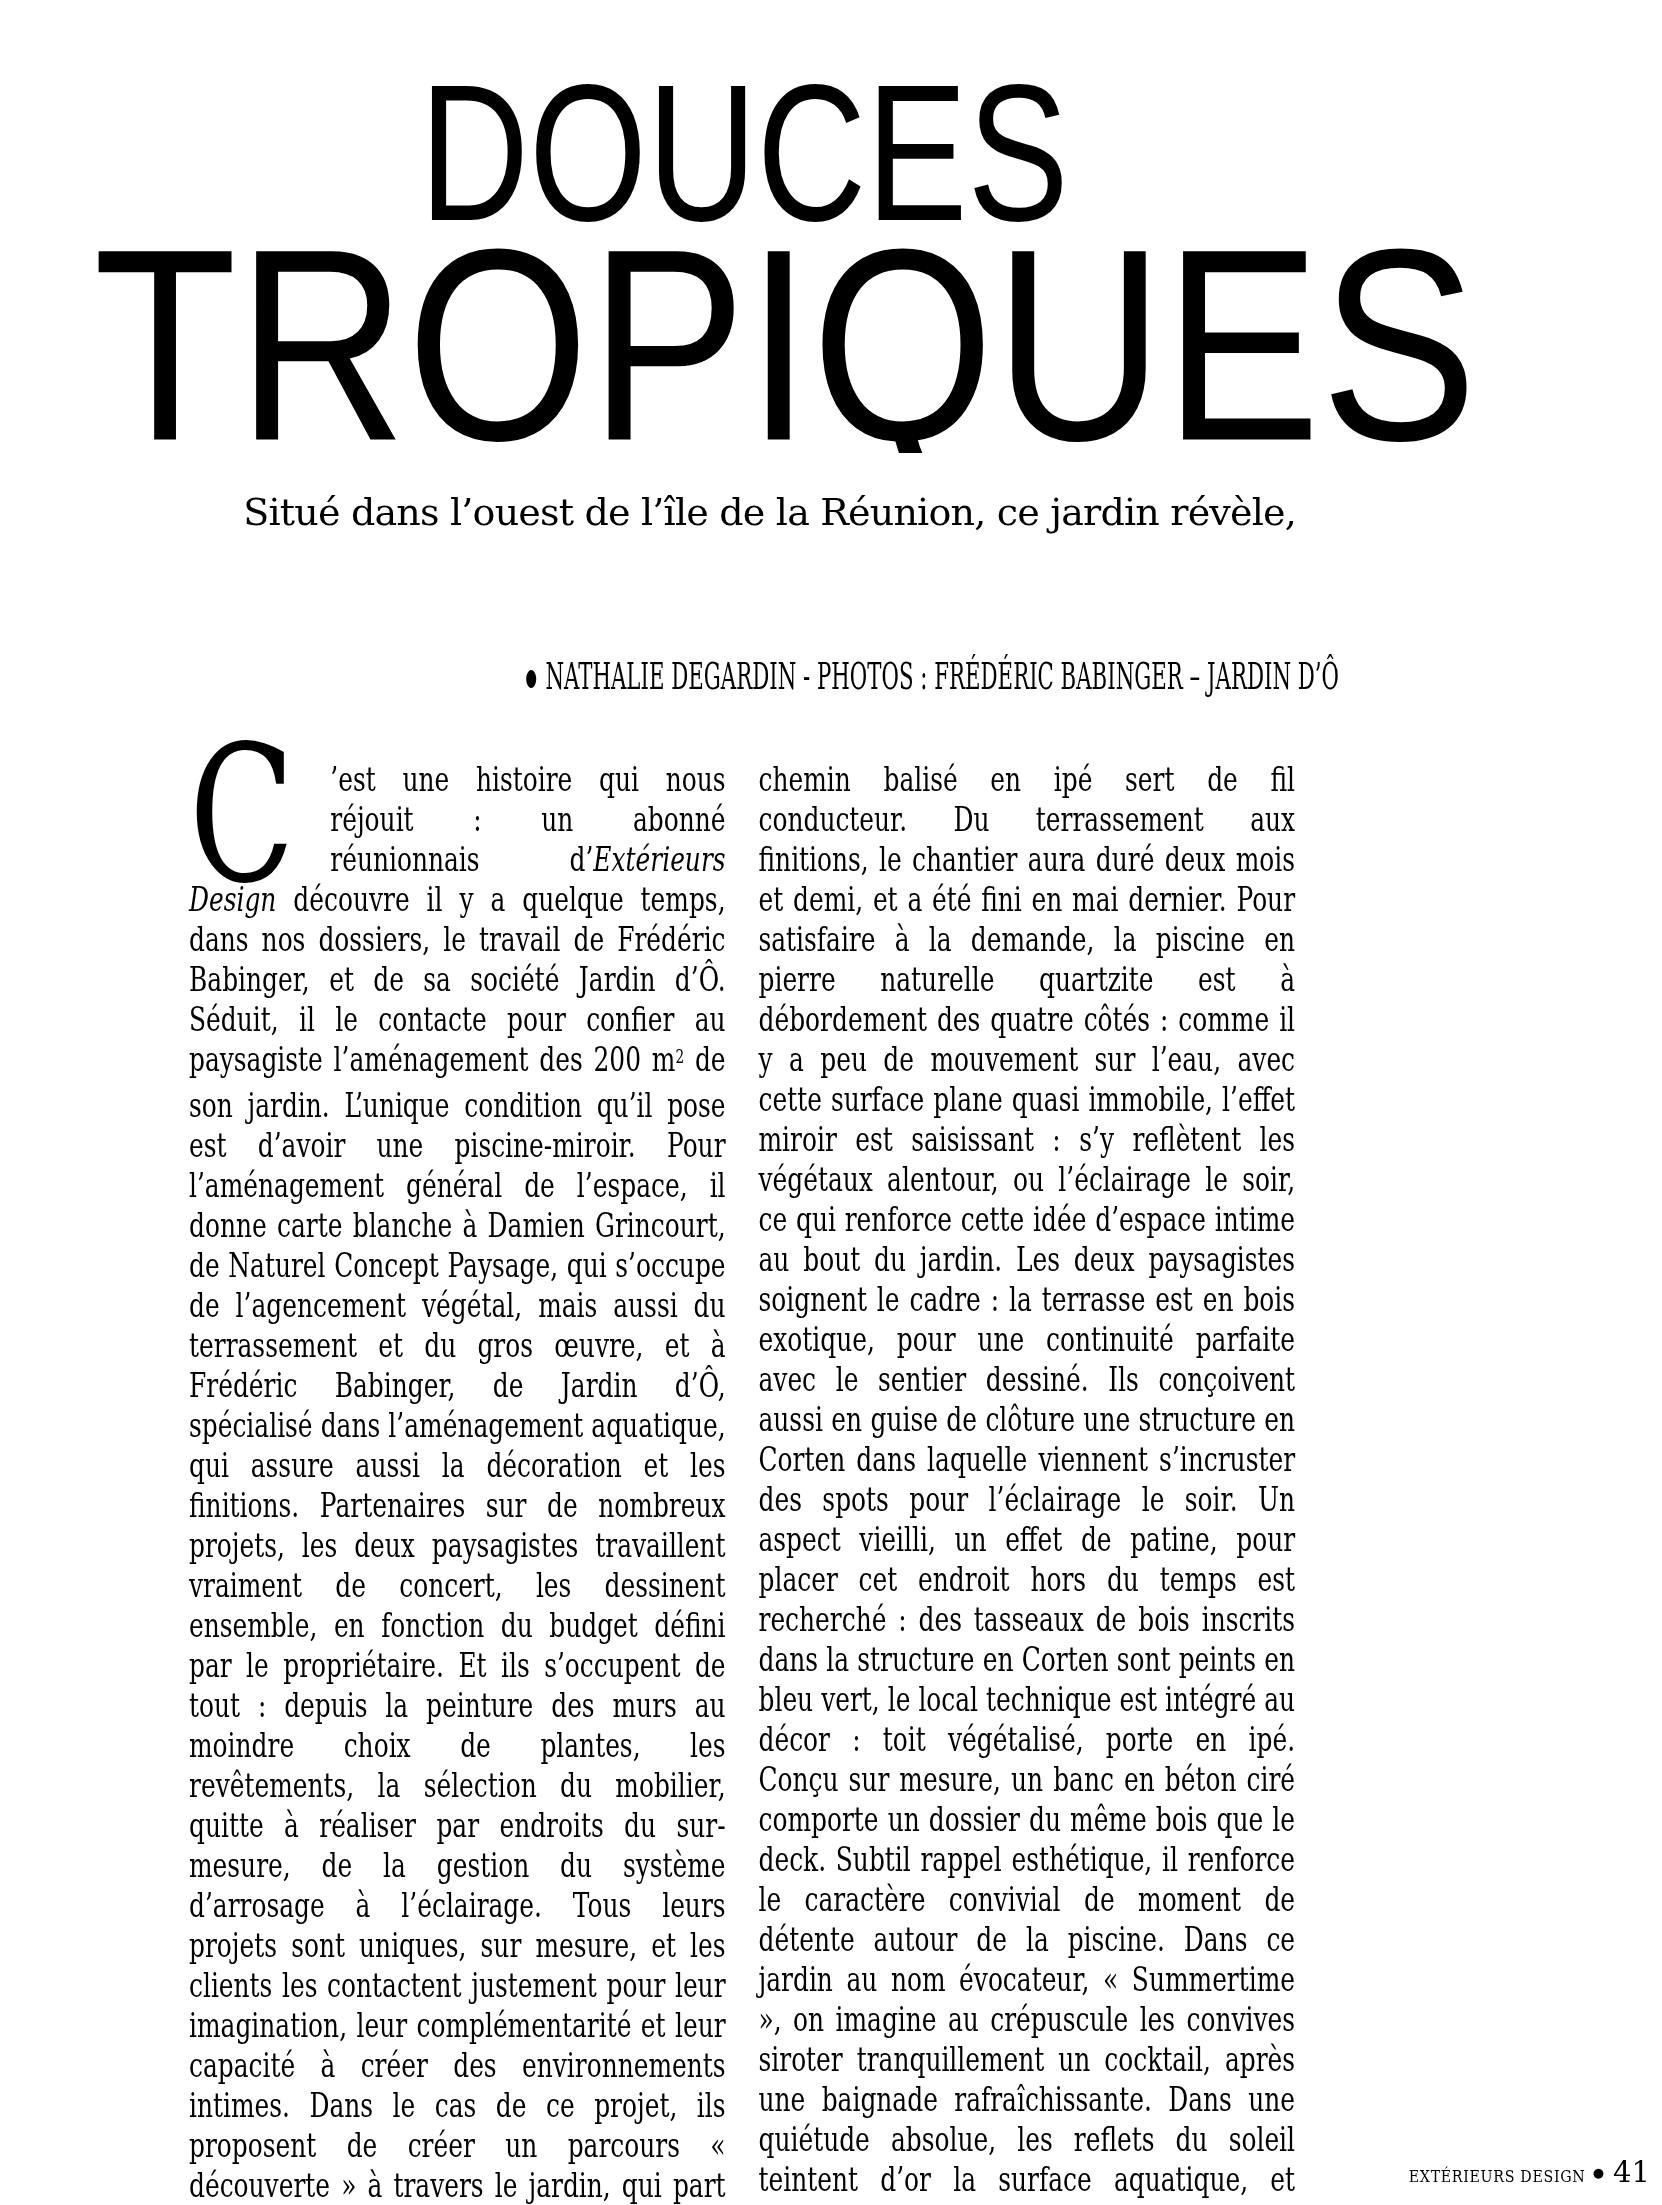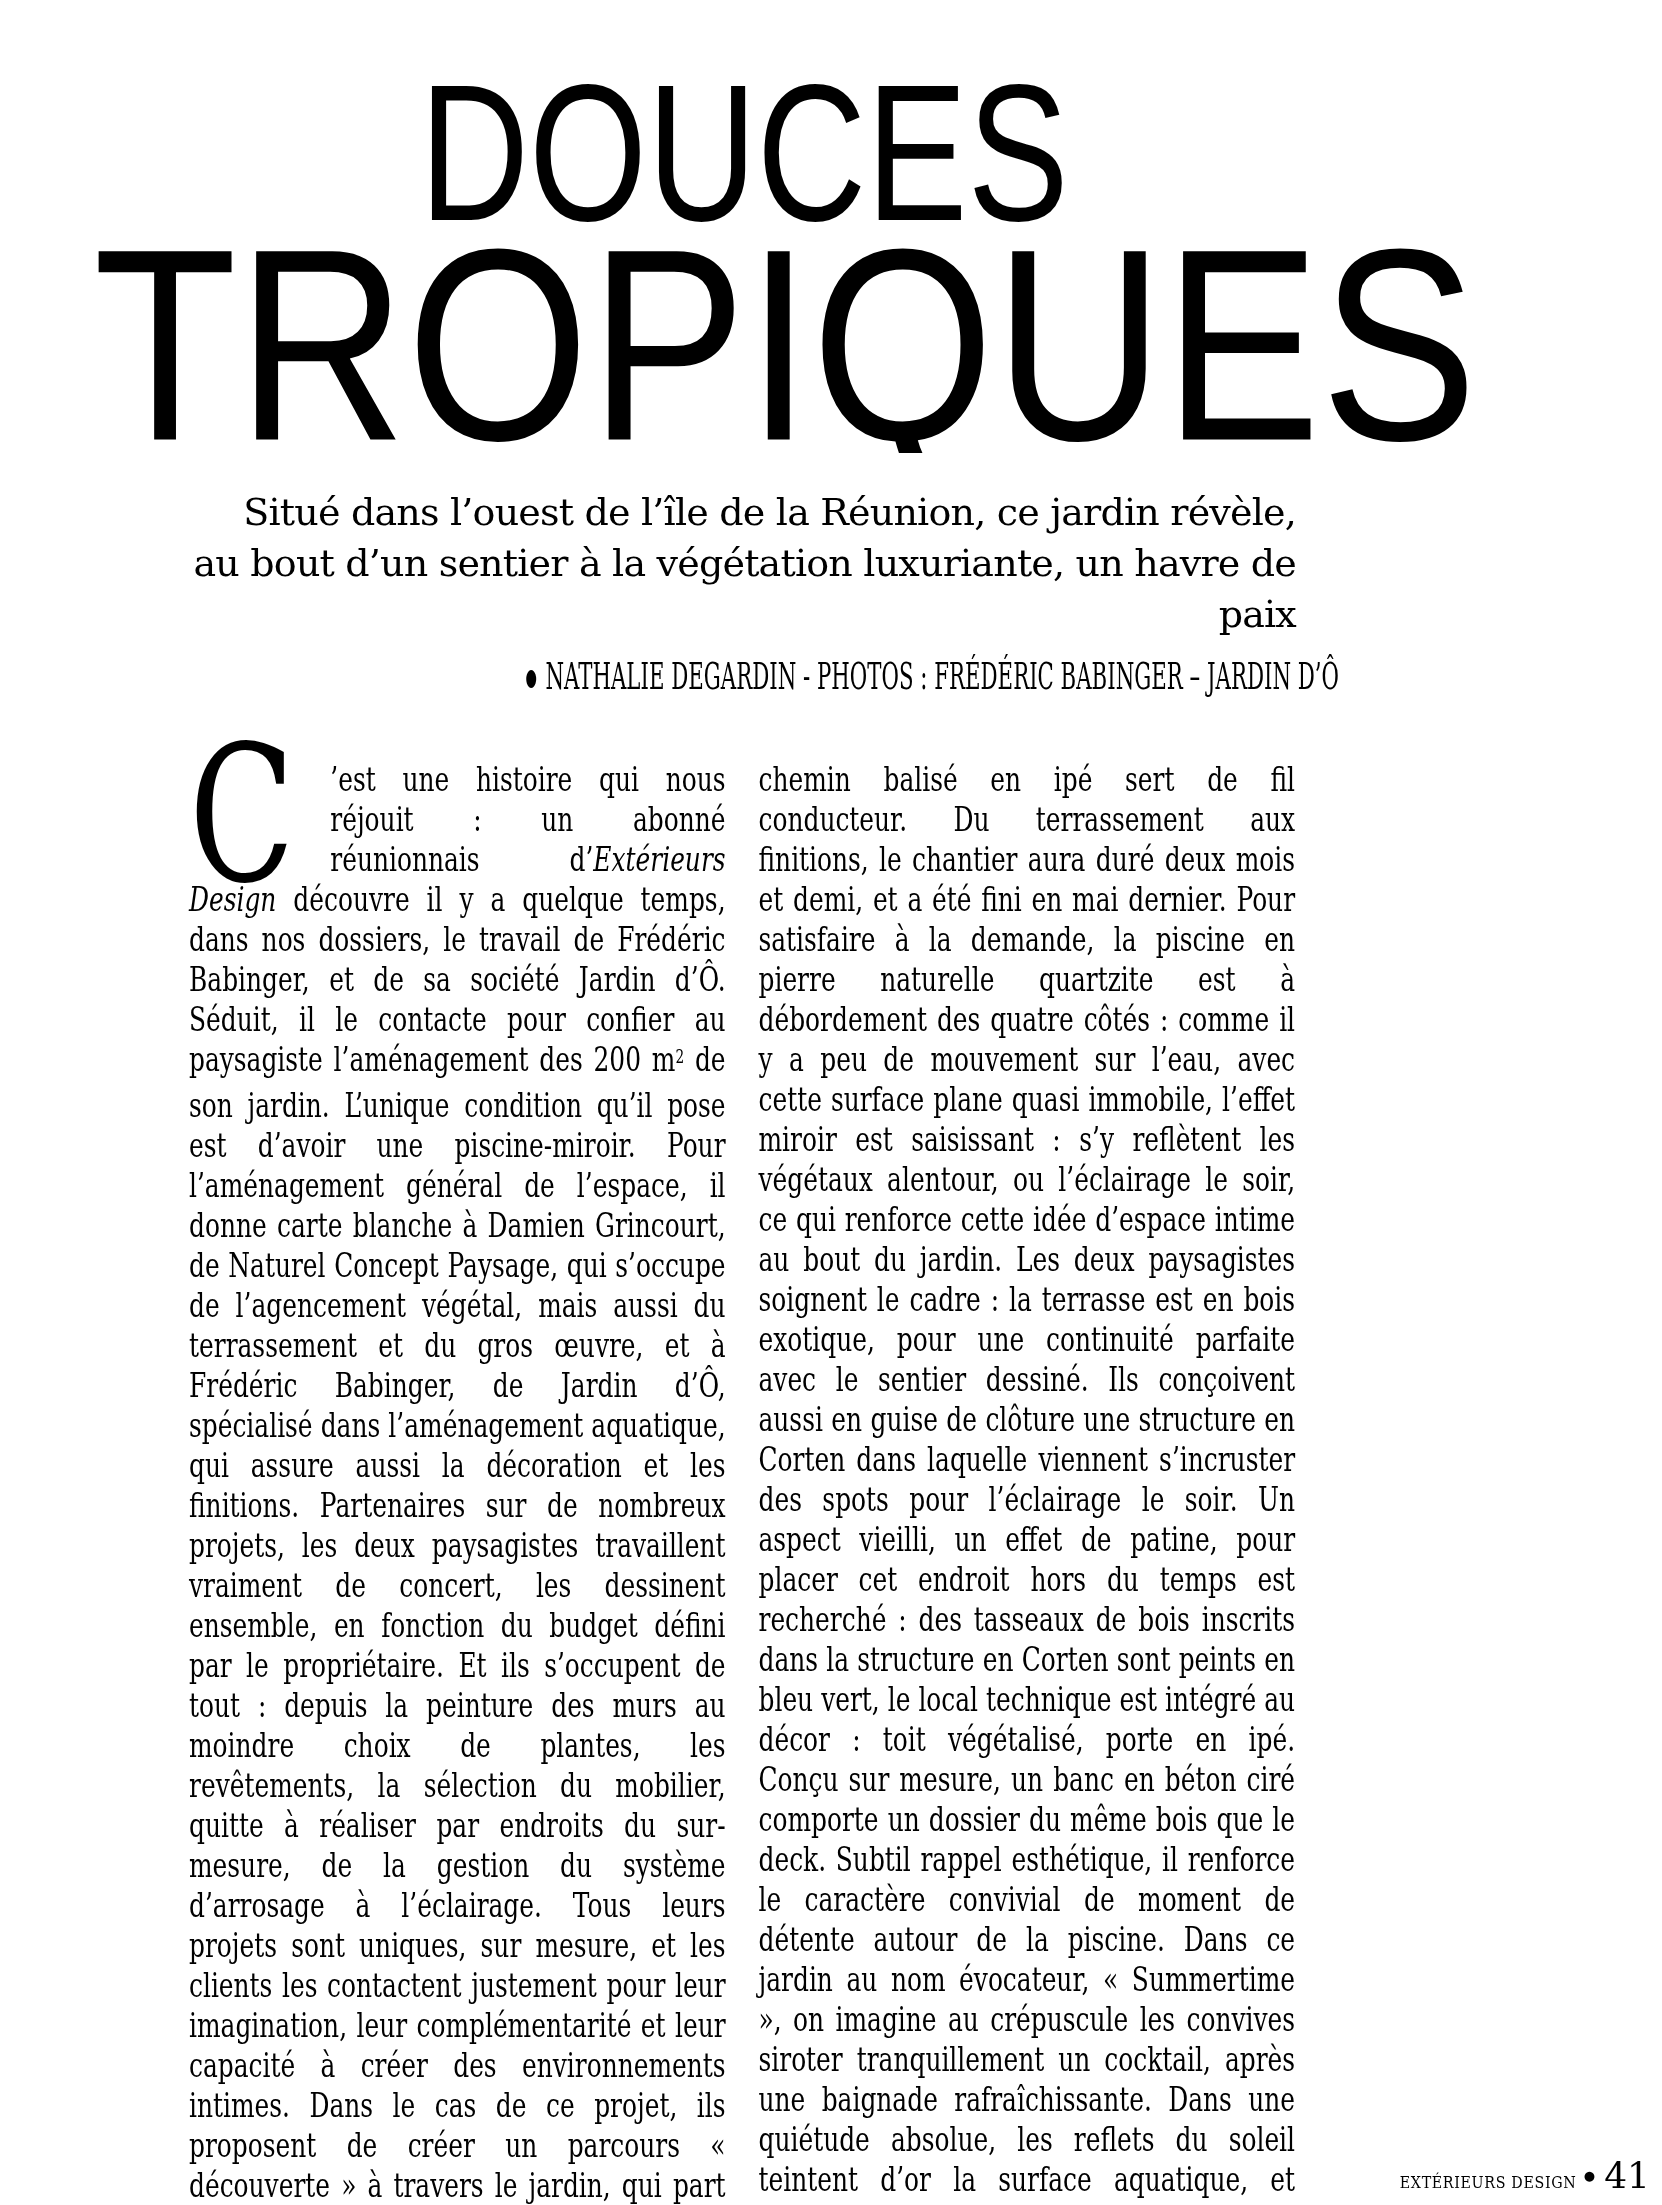--- a/index.html
+++ b/index.html
@@ -52,33 +52,32 @@
   
   .footer{
     position:absolute;right:12px;top:2155px;
     display:flex;align-items:baseline;white-space:nowrap;
   }
   .footer .magazine{
     display:inline-block;font-size:17.4px;letter-spacing:0.8px;
     transform:scaleX(0.82);transform-origin:right bottom;
   }
   .footer .bullet{font-size:13px;margin:0 9px 0 7.6px;align-self:center;}
-  .footer .pagenum{font-size:36px;}
+  .footer .pagenum{font-size:29px;}
 </style>
 </head>
 <body>
 
 <svg class="title-svg" width="1662" height="453" viewBox="0 0 2200 600">
   <text x="555" y="292" font-size="257" textLength="860" lengthAdjust="spacingAndGlyphs">DOUCES</text>
   <text x="123" y="582" font-size="362" textLength="1833" lengthAdjust="spacingAndGlyphs">TROPIQUES</text>
 </svg>
 
 <div class="intro">
   <div>Situé dans l’ouest de l’île de la Réunion, ce jardin révèle,</div>
-  <div>au bout d’un sentier à la végétation luxuriante, un havre de paix</div>
 </div>
 
 <div class="byline">
   <span class="byline-inner">
     <span class="bullet">●</span><span>NATHALIE DEGARDIN - PHOTOS : FRÉDÉRIC BABINGER – JARDIN D’Ô</span>
   </span>
 </div>
 
 <div class="columns">
   <div class="col">

